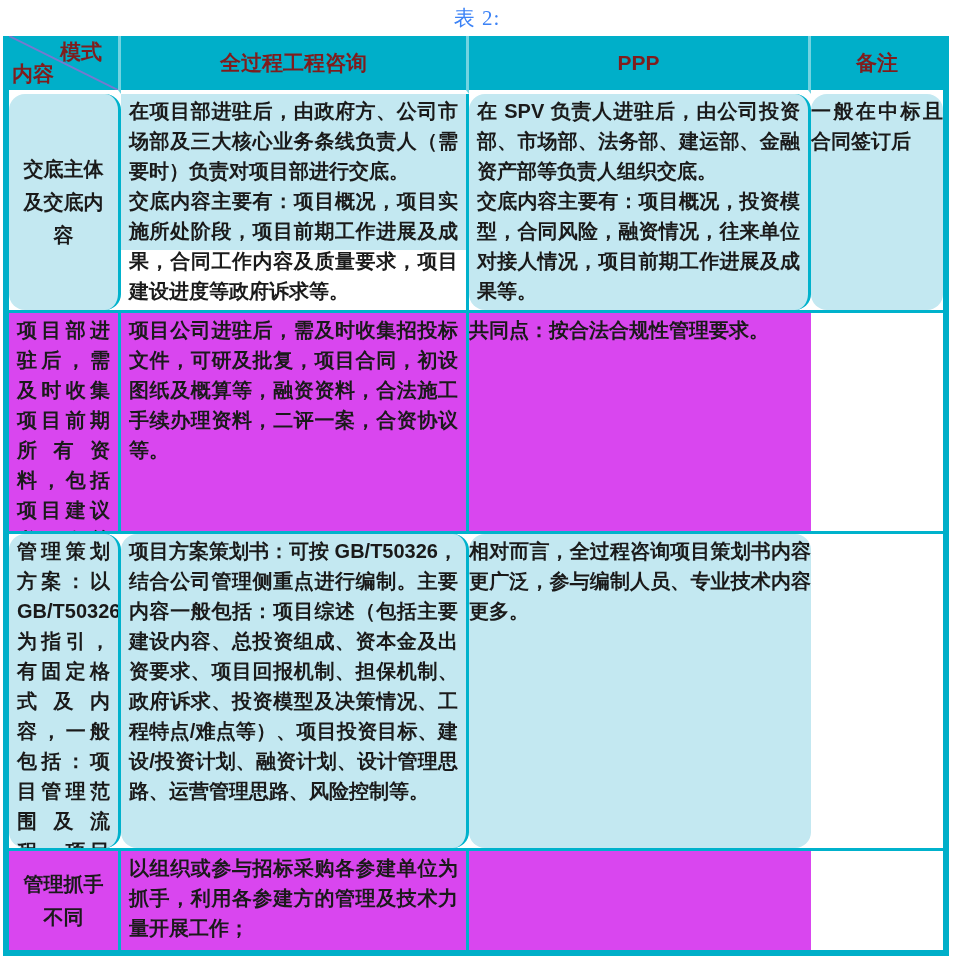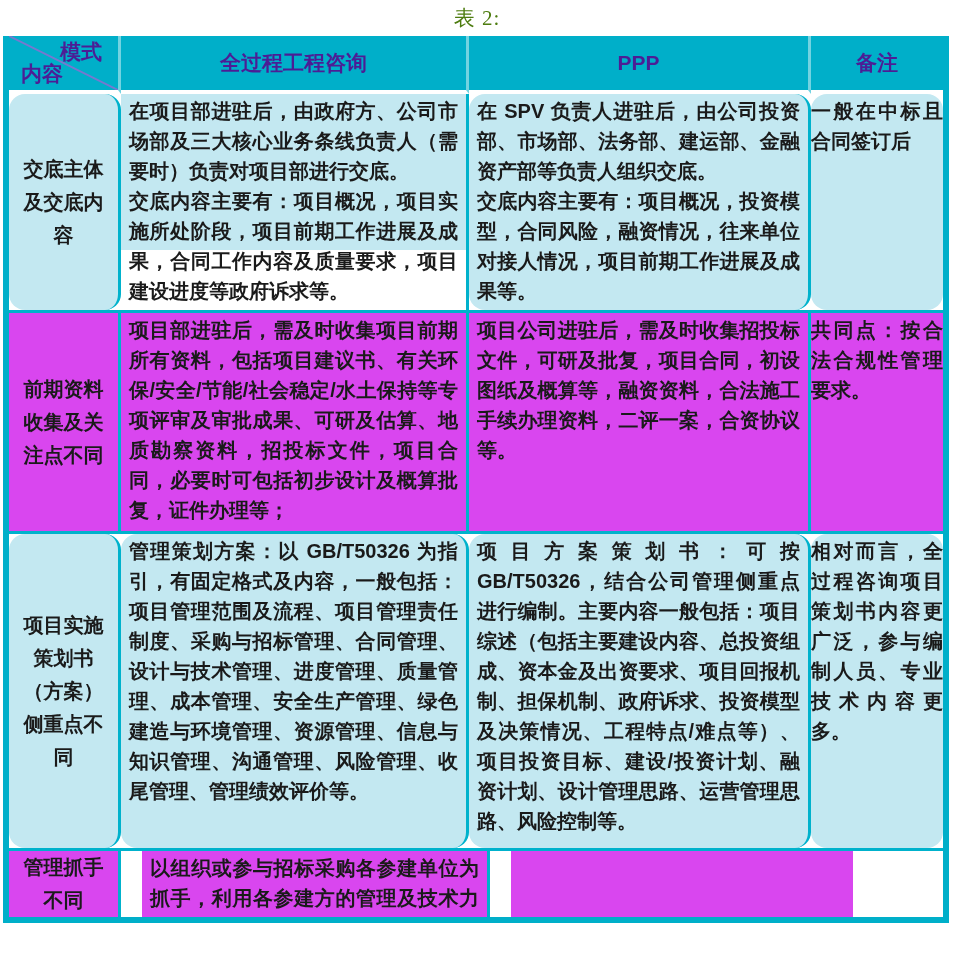--- a/index.html
+++ b/index.html
@@ -4,68 +4,68 @@
 <style>
   html,body{margin:0;padding:0;}
   body{
     width:954px;height:966px;background:#ffffff;
     font-family:"Liberation Sans","DejaVu Sans",sans-serif;
     color:#1a1a1a;overflow:hidden;
   }
   .page-title{
     height:36px;display:flex;align-items:center;justify-content:center;
     font-family:"Liberation Serif","DejaVu Serif",serif;
-    font-size:21px;color:#4d7c0f;letter-spacing:1px;
+    font-size:21px;color:#3b82f6;letter-spacing:1px;
   }
   .tbl{
     margin-left:3px;width:934px;
     border:6px solid #00afc9;border-top:none;
     background:#ffffff;
   }
   .row{display:grid;grid-template-columns:112px 348px 342px 1fr;}
   .row.body{border-bottom:3px solid #00b2cc;}
   .row.body:last-child{border-bottom:none;}
   .cell{
     border-right:3px solid #00b2cc;
     font-size:20px;line-height:30px;font-weight:bold;
     padding:2px 8px;box-sizing:border-box;
     white-space:pre-line;text-align:justify;
     overflow:hidden;
   }
   .cell:last-child{border-right:none;}
   
   .row.head .cell{
-    background:#00afc9;color:#4c1d95;
+    background:#00afc9;color:#7f1d1d;
     border-right:3px solid rgba(255,255,255,0.45);
     border-bottom:4px solid #ffffff;
     display:flex;align-items:center;justify-content:center;
     font-size:21px;line-height:26px;height:58px;
     text-align:center;padding:0;
   }
   .row.head .cell:last-child{border-right:none;text-align:right;}
   .corner{position:relative;}
   .corner .diag{position:absolute;left:0;top:0;width:100%;height:100%;}
   .corner .mode{position:absolute;top:3px;right:16px;}
-  .corner .content{position:absolute;bottom:3px;left:12px;}
+  .corner .content{position:absolute;bottom:3px;left:3px;}
   
   .label-cell{
     display:flex;align-items:center;justify-content:center;
     text-align:center;line-height:33px;padding:0 12px;
   }
   
   .note-cell{padding:2px 0;}
   
   .bg-blue{background:#c3e8f1;border-radius:16px;}
   .bg-white{background:#d946ef;}
   .bg-split{background:linear-gradient(to bottom,#c3e8f1 0%,#c3e8f1 72%,#ffffff 72%,#ffffff 100%);}
   
   .r1{height:216px;}
   .r2{height:218px;}
   .r3{height:314px;}
-  .r4{height:66px;gap:21px;}
+  .r4{height:99px;}
 </style>
 </head>
 <body>
 
 <div class="page-title">表 2:</div>
 
 <div class="tbl">
 
   <div class="row head">
     <div class="cell corner">
@@ -85,34 +85,26 @@
 及交底内
 容</div>
     <div class="cell bg-split">在项目部进驻后，由政府方、公司市场部及三大核心业务条线负责人（需要时）负责对项目部进行交底。
 交底内容主要有：项目概况，项目实施所处阶段，项目前期工作进展及成果，合同工作内容及质量要求，项目建设进度等政府诉求等。</div>
     <div class="cell bg-blue">在 SPV 负责人进驻后，由公司投资部、市场部、法务部、建运部、金融资产部等负责人组织交底。
 交底内容主要有：项目概况，投资模型，合同风险，融资情况，往来单位对接人情况，项目前期工作进展及成果等。</div>
     <div class="cell note-cell bg-blue">一般在中标且合同签订后</div>
   </div>
 
   <div class="row body r2">
-    <div class="cell label-cell bg-white">前期资料
-收集及关
-注点不同</div>
     <div class="cell bg-white">项目部进驻后，需及时收集项目前期所有资料，包括项目建议书、有关环保/安全/节能/社会稳定/水土保持等专项评审及审批成果、可研及估算、地质勘察资料，招投标文件，项目合同，必要时可包括初步设计及概算批复，证件办理等；</div>
     <div class="cell bg-white">项目公司进驻后，需及时收集招投标文件，可研及批复，项目合同，初设图纸及概算等，融资资料，合法施工手续办理资料，二评一案，合资协议等。</div>
     <div class="cell note-cell bg-white">共同点：按合法合规性管理要求。</div>
   </div>
 
   <div class="row body r3">
-    <div class="cell label-cell bg-blue">项目实施
-策划书
-（方案）
-侧重点不
-同</div>
     <div class="cell bg-blue">管理策划方案：以 GB/T50326 为指引，有固定格式及内容，一般包括：项目管理范围及流程、项目管理责任制度、采购与招标管理、合同管理、设计与技术管理、进度管理、质量管理、成本管理、安全生产管理、绿色建造与环境管理、资源管理、信息与知识管理、沟通管理、风险管理、收尾管理、管理绩效评价等。</div>
     <div class="cell bg-blue">项目方案策划书：可按 GB/T50326，结合公司管理侧重点进行编制。主要内容一般包括：项目综述（包括主要建设内容、总投资组成、资本金及出资要求、项目回报机制、担保机制、政府诉求、投资模型及决策情况、工程特点/难点等）、项目投资目标、建设/投资计划、融资计划、设计管理思路、运营管理思路、风险控制等。</div>
     <div class="cell note-cell bg-blue">相对而言，全过程咨询项目策划书内容更广泛，参与编制人员、专业技术内容更多。</div>
   </div>
 
   <div class="row body r4">
     <div class="cell label-cell bg-white">管理抓手
 不同</div>
     <div class="cell bg-white">以组织或参与招标采购各参建单位为抓手，利用各参建方的管理及技术力量开展工作；</div>
     <div class="cell note-cell bg-white"></div>

